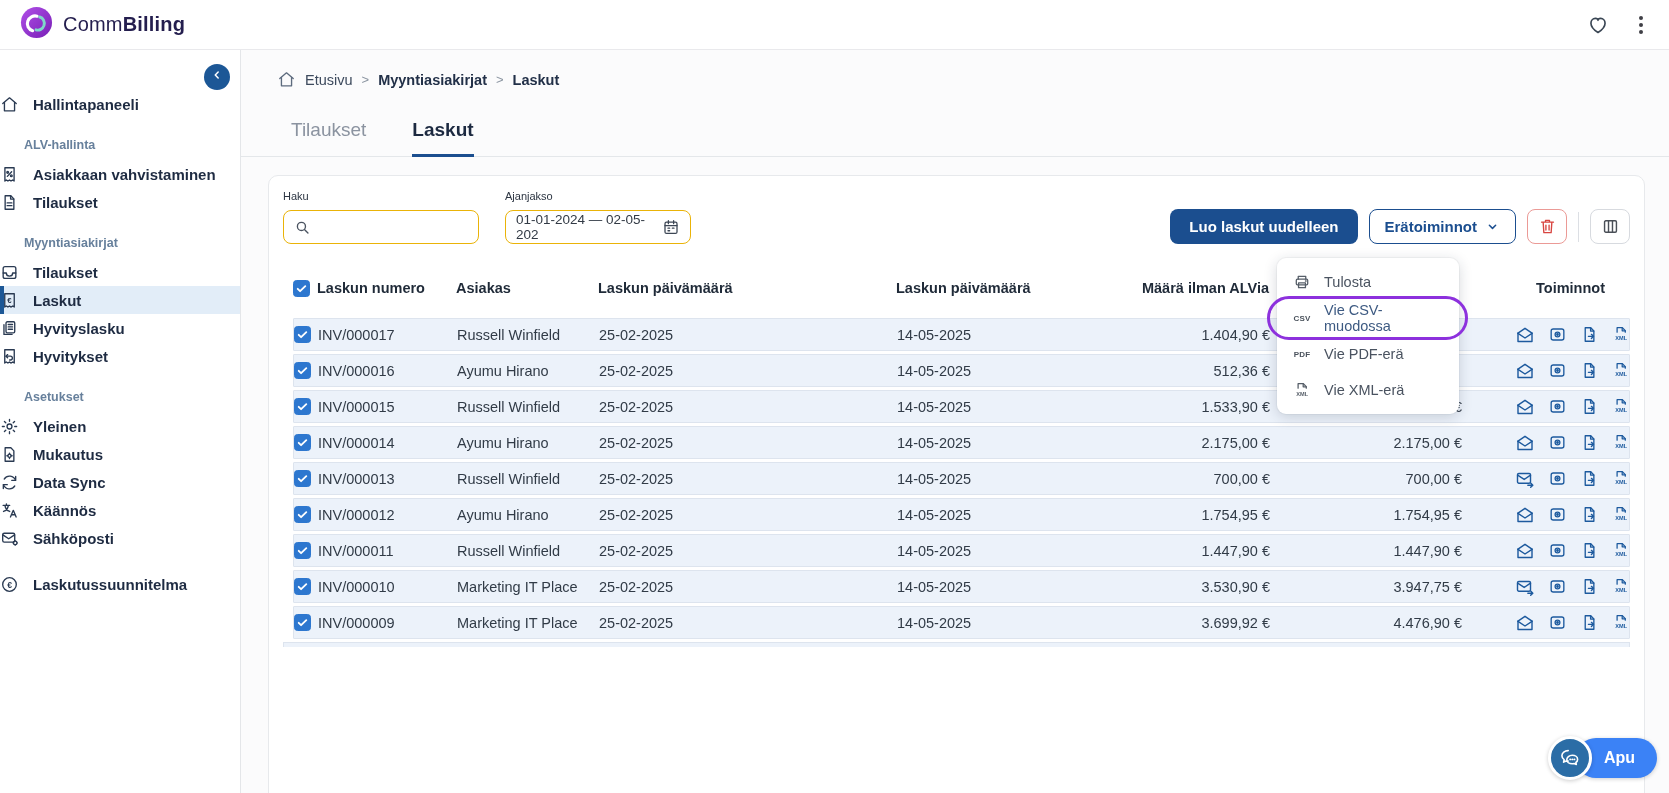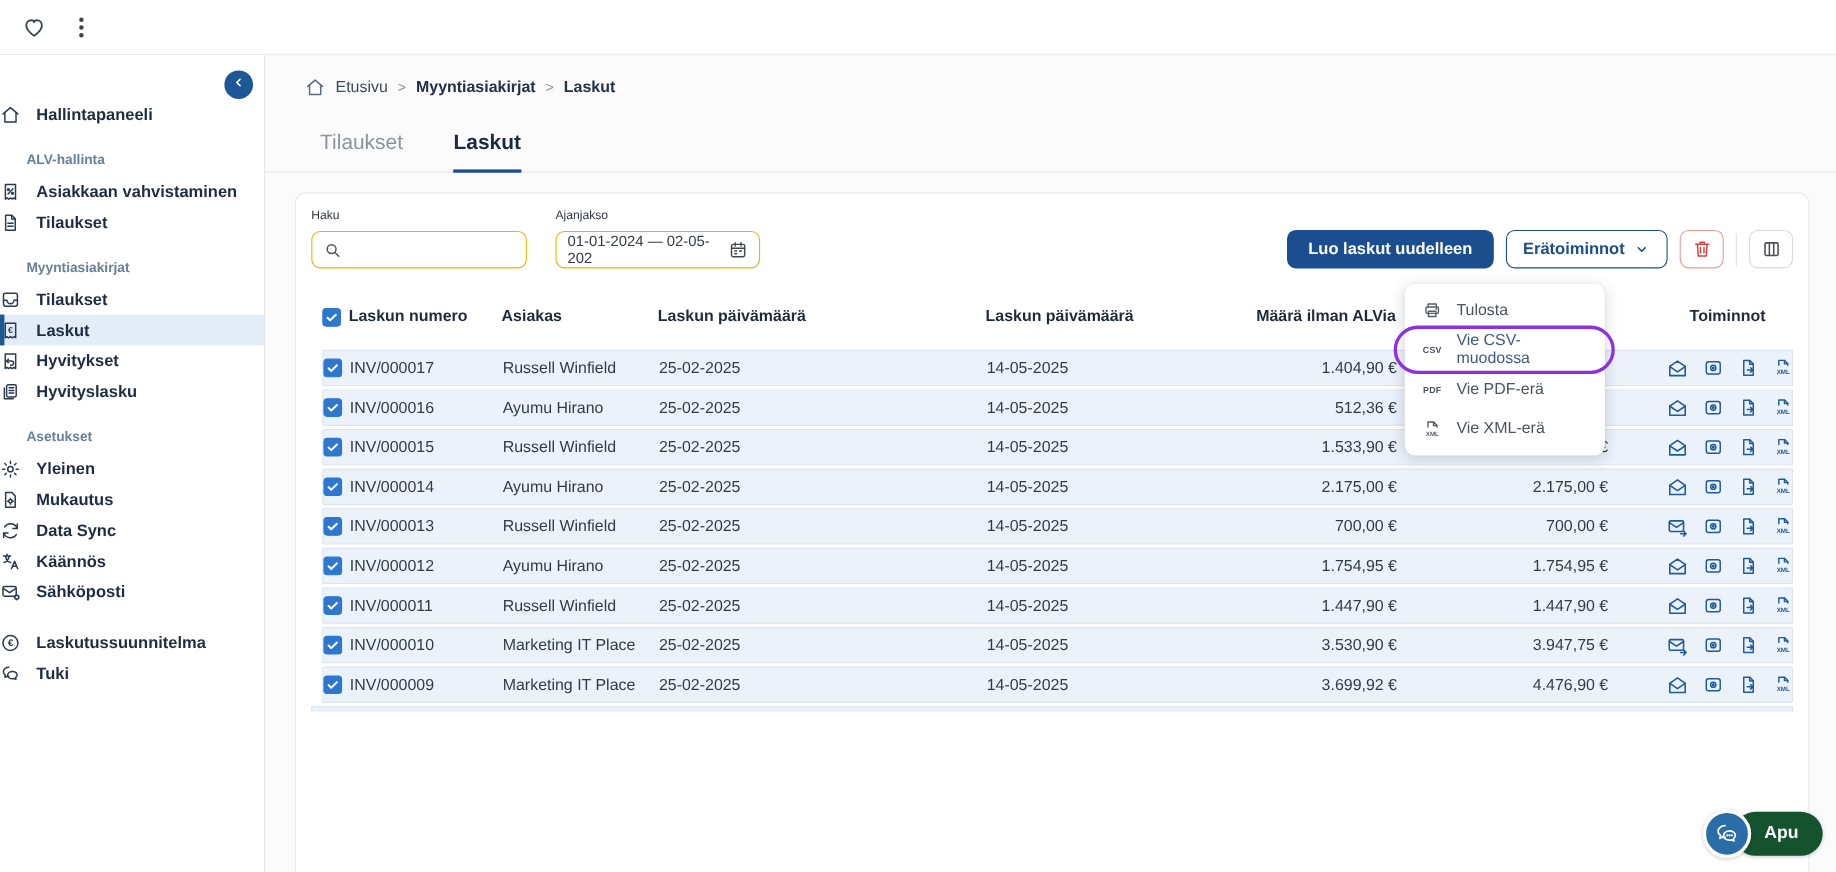--- a/index.html
+++ b/index.html
@@ -95,28 +95,44 @@
   .mini-badge { font-size:8px; font-weight:800; letter-spacing:.2px; color:#4a525c; }
   .menu-item.hl { color:#3d5a82; }
   .menu-ring { position:absolute; left:-10px; top:38px; width:201px; height:44px;
     border:3.5px solid #8d31dd; border-radius:22px; pointer-events:none; z-index:41; }
 
   
   .help { position:absolute; right:12px; bottom:13px; display:flex; align-items:center; z-index:50; }
   .help-circle { width:44px; height:44px; border-radius:50%; background:#2b6da6; border:3px solid #fff;
     display:flex; align-items:center; justify-content:center; color:#fff; margin-right:-16px; z-index:2;
     box-shadow:0 1px 4px rgba(0,0,0,.2); cursor:pointer; }
-  .help-pill { height:40px; background:#14532d; border-radius:21px; color:#fff; font-weight:700;
+  .help-pill { height:40px; background:#3b82f6; border-radius:21px; color:#fff; font-weight:700;
     font-size:16px; display:flex; align-items:center; padding:0 22px 0 28px; cursor:pointer;
     box-shadow:0 1px 4px rgba(0,0,0,.2); }
 </style>
 </head>
 <body>
 
 <div class="topbar">
+  <div class="brand">
+    <span>
+      <svg width="33" height="33" viewBox="0 0 34 34">
+        <defs>
+            <linearGradient id="lg" x1="0" y1="0" x2="1" y2="1">
+          <stop offset="0" stop-color="#b14fe8"></stop>
+              <stop offset="1" stop-color="#771fb5"></stop>
+            </linearGradient>
+          </defs>
+        <circle cx="17" cy="17" r="16" fill="url(#lg)"></circle>
+        <path d="M13 25.5c-4.2-1.4-6.5-5.7-5-9.8 1.4-4 5.6-6.3 9.6-5.2" fill="none" stroke="#fff" stroke-width="3.2" stroke-linecap="round"></path>
+        <path d="M16.5 24.5c3.2 1.2 7-.8 8.2-4.6 1.1-3.8-.8-7.8-4.4-8.6" fill="none" stroke="#7fd8c9" stroke-width="3" stroke-linecap="round"></path>
+      </svg>
+    </span>
+    <span class="brand-name"><span>Comm</span><b>Billing</b></span>
+  </div>
   <div class="topbar-right">
     <span class="ic" style="display:flex;cursor:pointer">
       <svg width="22" height="22" viewBox="0 0 24 24" fill="none" stroke="currentColor" stroke-width="1.8" stroke-linecap="round" stroke-linejoin="round">
         <path d="M12 20.2S4.3 15.4 4.3 10.1C4.3 7 6.5 4.8 9.1 4.8c1.6 0 2.9 1 2.9 2.1 0-1.1 1.3-2.1 2.9-2.1 2.6 0 4.8 2.2 4.8 5.3 0 5.3-7.7 10.1-7.7 10.1z"></path>
       </svg>
     </span>
     <span class="kebab">
         <i></i>
         <i></i>
         <i></i>
@@ -181,36 +197,36 @@
             <svg width="19" height="19" viewBox="0 0 24 24" fill="none" stroke="currentColor" stroke-width="1.7" stroke-linecap="round" stroke-linejoin="round">
               <path d="M6 3.5h12V20.3l-1.9-1.4-2 1.4-2.1-1.4-2 1.4-2-1.4-2 1.4z"></path>
               <text x="12" y="14.8" font-size="10" font-weight="bold" fill="currentColor" stroke="none" text-anchor="middle">€</text>
             </svg>
           </span>
           <span>Laskut</span>
         </div>
         <div class="side-item">
           <span class="ic">
             <svg width="19" height="19" viewBox="0 0 24 24" fill="none" stroke="currentColor" stroke-width="1.7" stroke-linecap="round" stroke-linejoin="round">
+              <rect x="7.6" y="3.5" width="11" height="14" rx="1.6"></rect>
+              <path d="M10.4 7h5.4M10.4 10h5.4M10.4 13h5.4"></path>
+              <path d="M5 7.2v12.3h10.2"></path>
+            </svg>
+          </span>
+          <span>Hyvityslasku</span>
+        </div>
+        <div class="side-item">
+          <span class="ic">
+            <svg width="19" height="19" viewBox="0 0 24 24" fill="none" stroke="currentColor" stroke-width="1.7" stroke-linecap="round" stroke-linejoin="round">
               <path d="M6 3.5h12V20.3l-1.9-1.4-2 1.4-2.1-1.4-2 1.4-2-1.4-2 1.4z"></path>
               <path d="M9.6 9.6l-2 2 2 2"></path>
               <path d="M7.8 11.6h5.4a2.4 2.4 0 0 1 0 4.8h-1"></path>
             </svg>
           </span>
           <span>Hyvitykset</span>
-        </div>
-        <div class="side-item">
-          <span class="ic">
-            <svg width="19" height="19" viewBox="0 0 24 24" fill="none" stroke="currentColor" stroke-width="1.7" stroke-linecap="round" stroke-linejoin="round">
-              <rect x="7.6" y="3.5" width="11" height="14" rx="1.6"></rect>
-              <path d="M10.4 7h5.4M10.4 10h5.4M10.4 13h5.4"></path>
-              <path d="M5 7.2v12.3h10.2"></path>
-            </svg>
-          </span>
-          <span>Hyvityslasku</span>
         </div>
         <div class="side-heading">Asetukset</div>
         <div class="side-item">
           <span class="ic">
             <svg width="19" height="19" viewBox="0 0 24 24" fill="none" stroke="currentColor" stroke-width="1.7" stroke-linecap="round" stroke-linejoin="round">
               <circle cx="12" cy="12" r="3.1"></circle>
               <path d="M12 3v2.4M12 18.6V21M3 12h2.4M18.6 12H21M5.6 5.6l1.7 1.7M16.7 16.7l1.7 1.7M18.4 5.6l-1.7 1.7M7.3 16.7l-1.7 1.7"></path>
             </svg>
           </span>
           <span>Yleinen</span>
@@ -256,29 +272,20 @@
         </div>
         <div class="side-gap"></div>
         <div class="side-item">
           <span class="ic">
             <svg width="19" height="19" viewBox="0 0 24 24" fill="none" stroke="currentColor" stroke-width="1.7" stroke-linecap="round" stroke-linejoin="round">
               <circle cx="12" cy="12" r="8.6"></circle>
               <text x="12.2" y="15.9" font-size="11" font-weight="600" fill="currentColor" stroke="none" text-anchor="middle">€</text>
             </svg>
           </span>
           <span>Laskutussuunnitelma</span>
-        </div>
-        <div class="side-item">
-          <span class="ic">
-            <svg width="19" height="19" viewBox="0 0 24 24" fill="none" stroke="currentColor" stroke-width="1.7" stroke-linecap="round" stroke-linejoin="round">
-              <path d="M10.2 4.6c-3.5 0-6.3 2.3-6.3 5.1 0 1.6.9 3 2.2 3.9l-.5 2.5 2.7-1.2c.6.2 1.2.2 1.9.2"></path>
-              <path d="M14.2 9.3c3 0 5.4 1.8 5.4 4.1 0 1.2-.7 2.3-1.7 3l.4 2.1-2.2-1c-.6.2-1.2.3-1.9.3-3 0-5.4-1.8-5.4-4.1s2.4-4.4 5.4-4.4z"></path>
-            </svg>
-          </span>
-          <span>Tuki</span>
         </div>
       </nav>
   </div>
 
   <div class="main">
 
     <div class="breadcrumb" id="breadcrumb">
         <span class="ic">
           <svg width="19" height="19" viewBox="0 0 24 24" fill="none" stroke="currentColor" stroke-width="1.7" stroke-linecap="round" stroke-linejoin="round">
             <path d="M3.5 10.8 12 3.6l8.5 7.2"></path>

